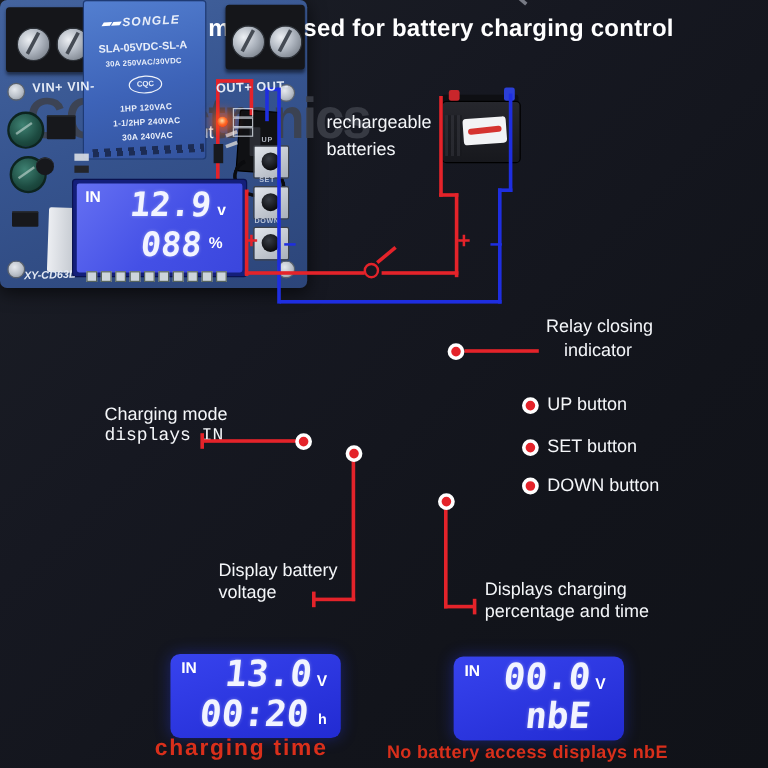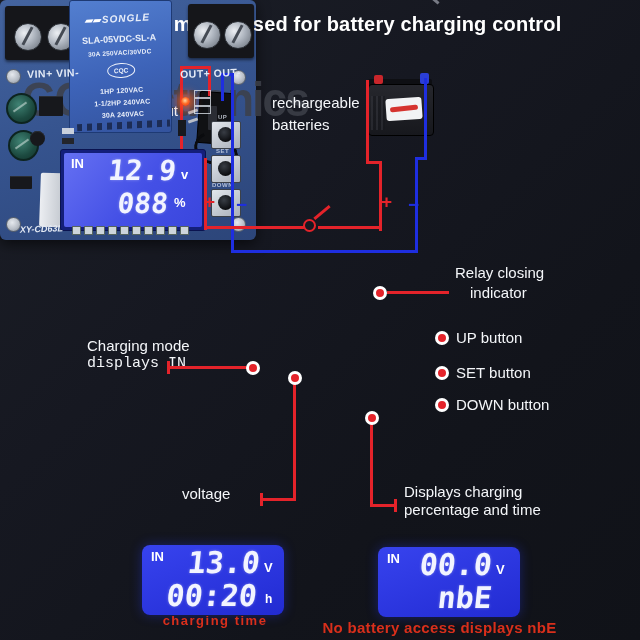--- a/index.html
+++ b/index.html
@@ -251,32 +251,33 @@
   <div class="cline" style="left:370px;top:504px;width:26px;height:3px;z-index:20;"></div>
   <div class="cline" style="left:394px;top:499px;width:3px;height:13px;z-index:20;"></div>
 
   <div class="lbl" style="left:455px;top:264px;">Relay closing</div>
   <div class="lbl" style="left:470px;top:284px;">indicator</div>
   <div class="lbl" style="left:456px;top:329px;">UP button</div>
   <div class="lbl" style="left:456px;top:364px;">SET button</div>
   <div class="lbl" style="left:456px;top:396px;">DOWN button</div>
   <div class="lbl" style="left:87px;top:337px;">Charging mode</div>
   <div class="lbl" style="left:87px;top:355px;font-family:Liberation Mono, monospace;">displays IN</div>
+  <div class="lbl" style="left:182px;top:467px;">Display battery</div>
   <div class="lbl" style="left:182px;top:485px;">voltage</div>
   <div class="lbl" style="left:404px;top:483px;">Displays charging</div>
   <div class="lbl" style="left:404px;top:501px;">percentage and time</div>
 
   <div class="bdisp" style="left:142px;top:545px;">
     <div class="lcd-mode" style="left:9px;top:4px;font-size:13px;">IN</div>
     <div class="seg" style="position:absolute;left:40px;top:0;width:78px;text-align:right;font-size:30px;">13.0</div>
     <div class="lcd-unit" style="left:122px;top:15px;font-size:13px;">V</div>
     <div class="seg" style="position:absolute;left:20px;top:33px;width:95px;text-align:right;font-size:30px;">00:20</div>
     <div class="lcd-unit" style="left:123px;top:47px;font-size:12px;">h</div>
   </div>
-  <div class="caption" style="left:130px;top:613px;width:170px;font-size:13px;letter-spacing:1.5px;">charging time</div>
+  <div class="caption" style="left:116px;top:613px;width:170px;font-size:19px;letter-spacing:1.5px;">charging time</div>
 
   <div class="bdisp" style="left:378px;top:547px;">
     <div class="lcd-mode" style="left:9px;top:4px;font-size:13px;">IN</div>
     <div class="seg" style="position:absolute;left:38px;top:0;width:76px;text-align:right;font-size:30px;">00.0</div>
     <div class="lcd-unit" style="left:118px;top:15px;font-size:13px;">V</div>
     <div class="seg" style="position:absolute;left:38px;top:33px;width:76px;text-align:right;font-size:30px;">nbE</div>
   </div>
   <div class="caption" style="left:322px;top:619px;width:235px;font-size:15px;letter-spacing:.3px;">No battery access displays nbE</div>
 
 </div>

